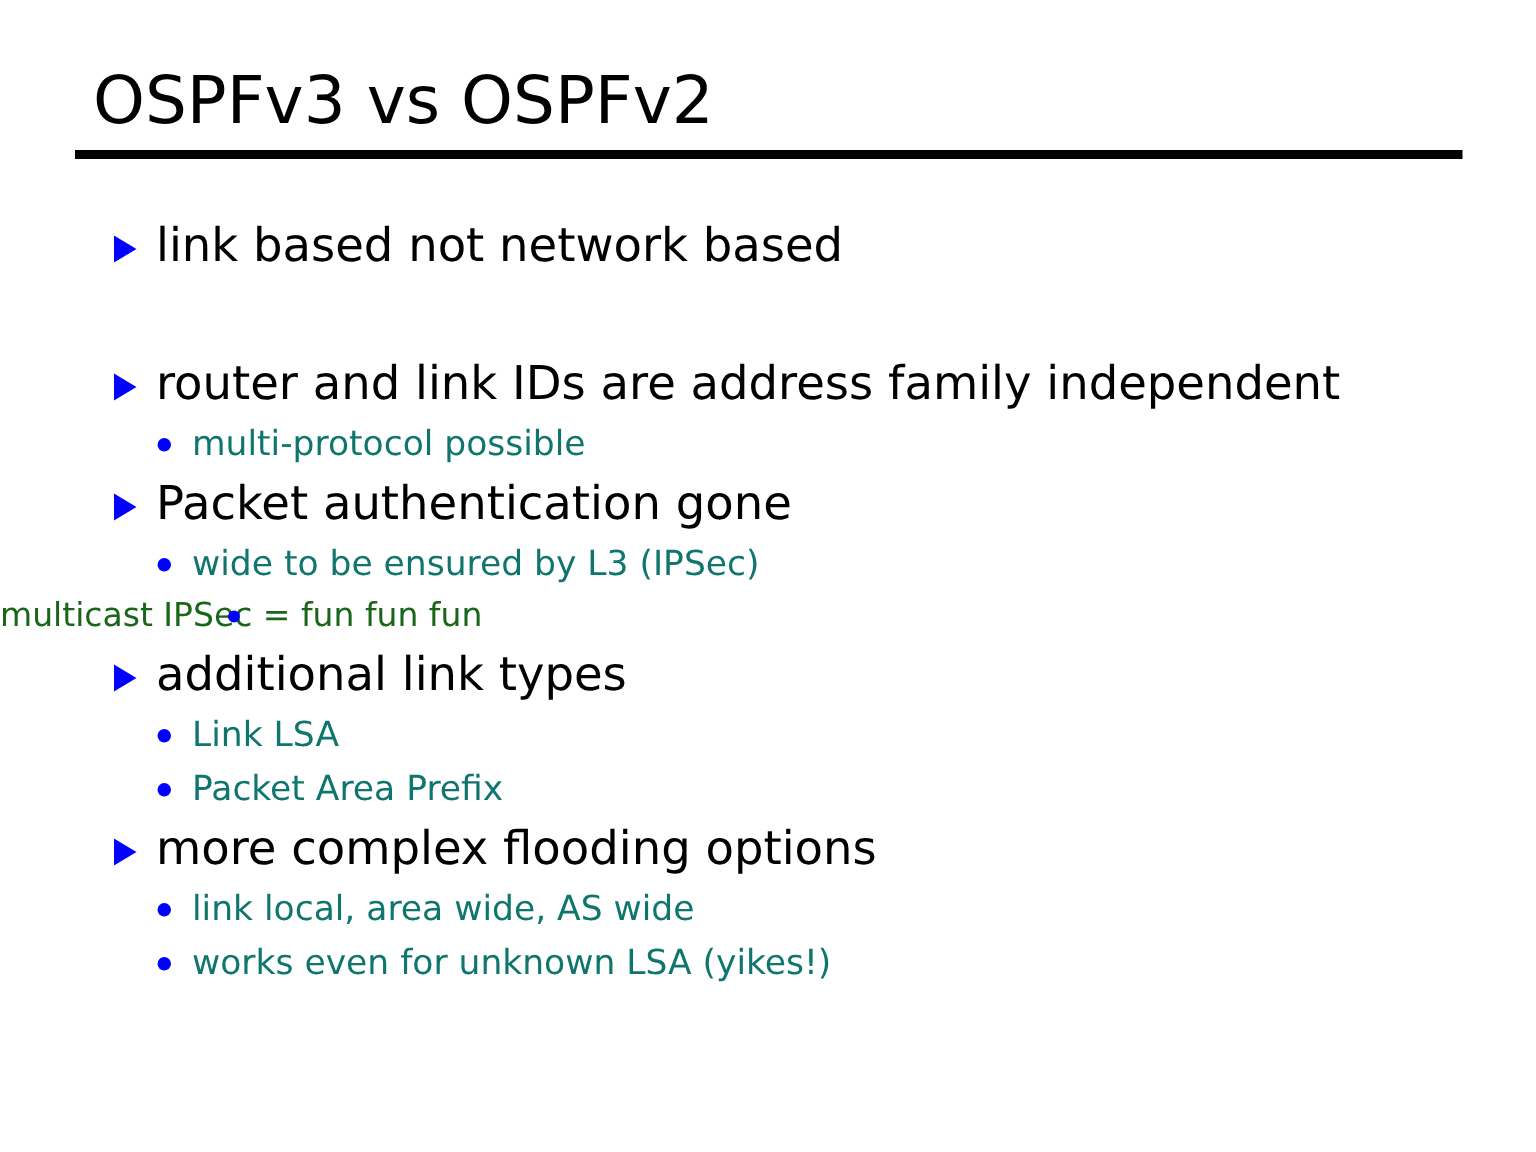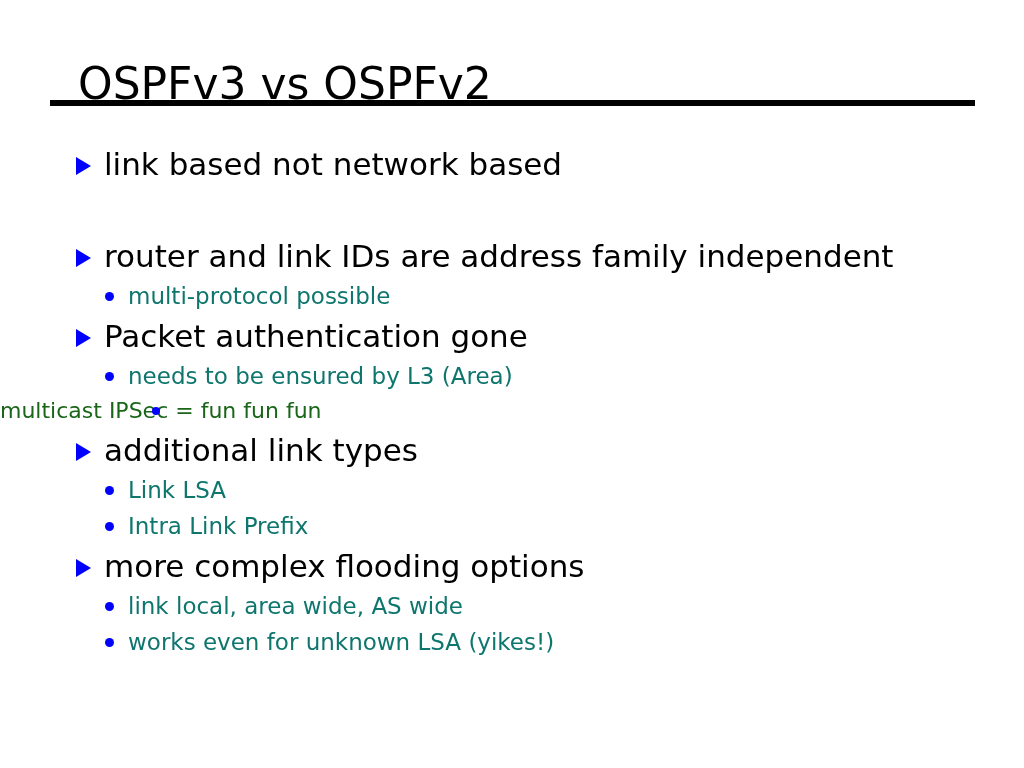--- a/index.html
+++ b/index.html
@@ -23,21 +23,21 @@
     left: 50px;
     top: 44px;
     width: 925px;
   }
   .slide-title {
     font-size: 44px;
     font-weight: normal;
     line-height: 1.08;
     letter-spacing: 0px;
     color: #000000;
-    margin: 16px;
+    margin: 0;
     padding-left: 12px;
     white-space: nowrap;
   }
   .title-rule {
     position: absolute;
     left: 50px;
     top: 100px;
     width: 925px;
     height: 6px;
     background: #000000;
@@ -145,38 +145,38 @@
       <span class="marker"></span>
       <span class="txt">multi-protocol possible</span>
     </div>
 
     <div class="bullet lvl1">
       <span class="marker"></span>
       <span class="txt">Packet authentication gone</span>
     </div>
     <div class="bullet lvl2">
       <span class="marker"></span>
-      <span class="txt">needs to be ensured by L3 (Area)</span>
+      <span class="txt">wide to be ensured by L3 (IPSec)</span>
     </div>
     <div class="bullet lvl3">
       <span class="marker"></span>
       <span class="txt">multicast IPSec = fun fun fun</span>
     </div>
 
     <div class="bullet lvl1">
       <span class="marker"></span>
       <span class="txt">additional link types</span>
     </div>
     <div class="bullet lvl2">
       <span class="marker"></span>
       <span class="txt">Link LSA</span>
     </div>
     <div class="bullet lvl2">
       <span class="marker"></span>
-      <span class="txt">Intra Link Prefix</span>
+      <span class="txt">Packet Area Prefix</span>
     </div>
 
     <div class="bullet lvl1">
       <span class="marker"></span>
       <span class="txt">more complex flooding options</span>
     </div>
     <div class="bullet lvl2">
       <span class="marker"></span>
       <span class="txt">link local, area wide, AS wide</span>
     </div>

